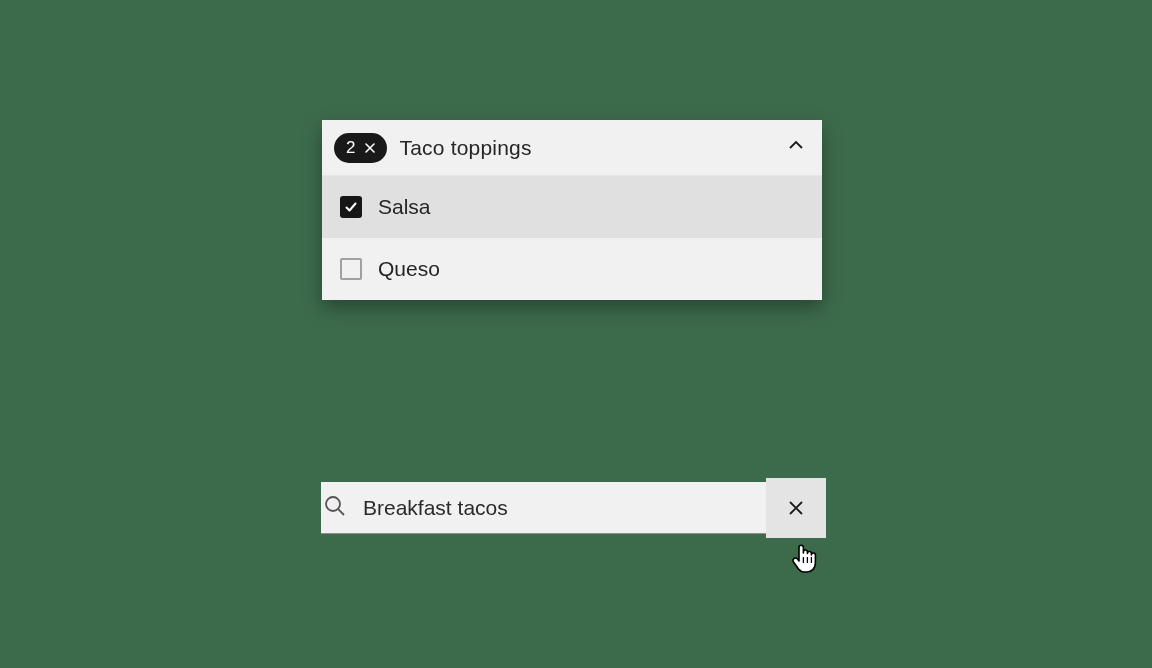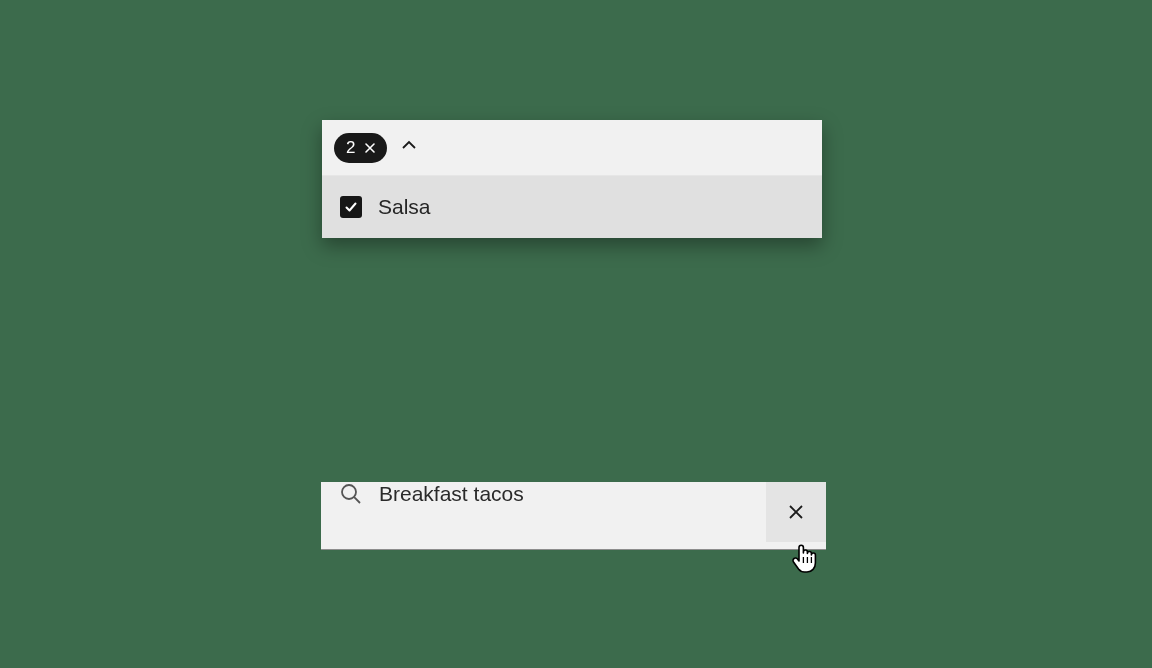--- a/index.html
+++ b/index.html
@@ -84,26 +84,26 @@
     border: 2px solid #a0a0a0;
     border-radius: 2px;
   }
 
   
   .searchbar {
     position: absolute;
     left: 321px;
     top: 482px;
     width: 505px;
-    height: 68px;
+    height: 52px;
     background: #f1f1f1;
     border-bottom: 1px solid #8d8d8d;
     display: flex;
-    align-items: flex-start;
-    padding-left: 18px;
+    align-items: center;
+    padding-left: 2px;
   }
   .search-icon {
     color: #545454;
     margin-right: 16px;
   }
   .search-text {
     flex: 1;
     font-size: 21px;
     color: #2a2a2a;
   }
@@ -132,37 +132,42 @@
 
   <div class="ms-header">
     <span class="ms-pill">
       <span class="ms-pill-count">2</span>
       <span class="ms-pill-x">
         <svg width="14" height="14" viewBox="0 0 14 14">
           <path d="M3 3 L11 11 M11 3 L3 11" stroke="#fff" stroke-width="1.6" fill="none" stroke-linecap="round"></path>
         </svg>
       </span>
     </span>
+    <span class="ms-title">Taco toppings</span>
     <span class="ms-chevron">
       <svg width="20" height="20" viewBox="0 0 20 20">
         <path d="M4 12 L10 6 L16 12" stroke="currentColor" stroke-width="1.8" fill="none"></path>
       </svg>
     </span>
   </div>
 
   <div class="ms-option highlight">
     <span class="ms-checkbox checked">
       <svg width="14" height="14" viewBox="0 0 14 14">
         <path d="M2.5 7.5 L5.5 10.5 L11.5 3.5" stroke="#fff" stroke-width="2" fill="none" stroke-linecap="round" stroke-linejoin="round"></path>
       </svg>
     </span>
     <span>Salsa</span>
   </div>
 
 
+  <div class="ms-option">
+    <span class="ms-checkbox unchecked"></span>
+    <span>Queso</span>
+  </div>
 
 </div>
 
 <div class="searchbar">
   <span class="search-icon">
     <svg width="24" height="24" viewBox="0 0 24 24">
       <circle cx="10" cy="10" r="7" stroke="currentColor" stroke-width="1.8" fill="none"></circle>
       <line x1="15.2" y1="15.2" x2="21" y2="21" stroke="currentColor" stroke-width="1.8"></line>
     </svg>
   </span>

